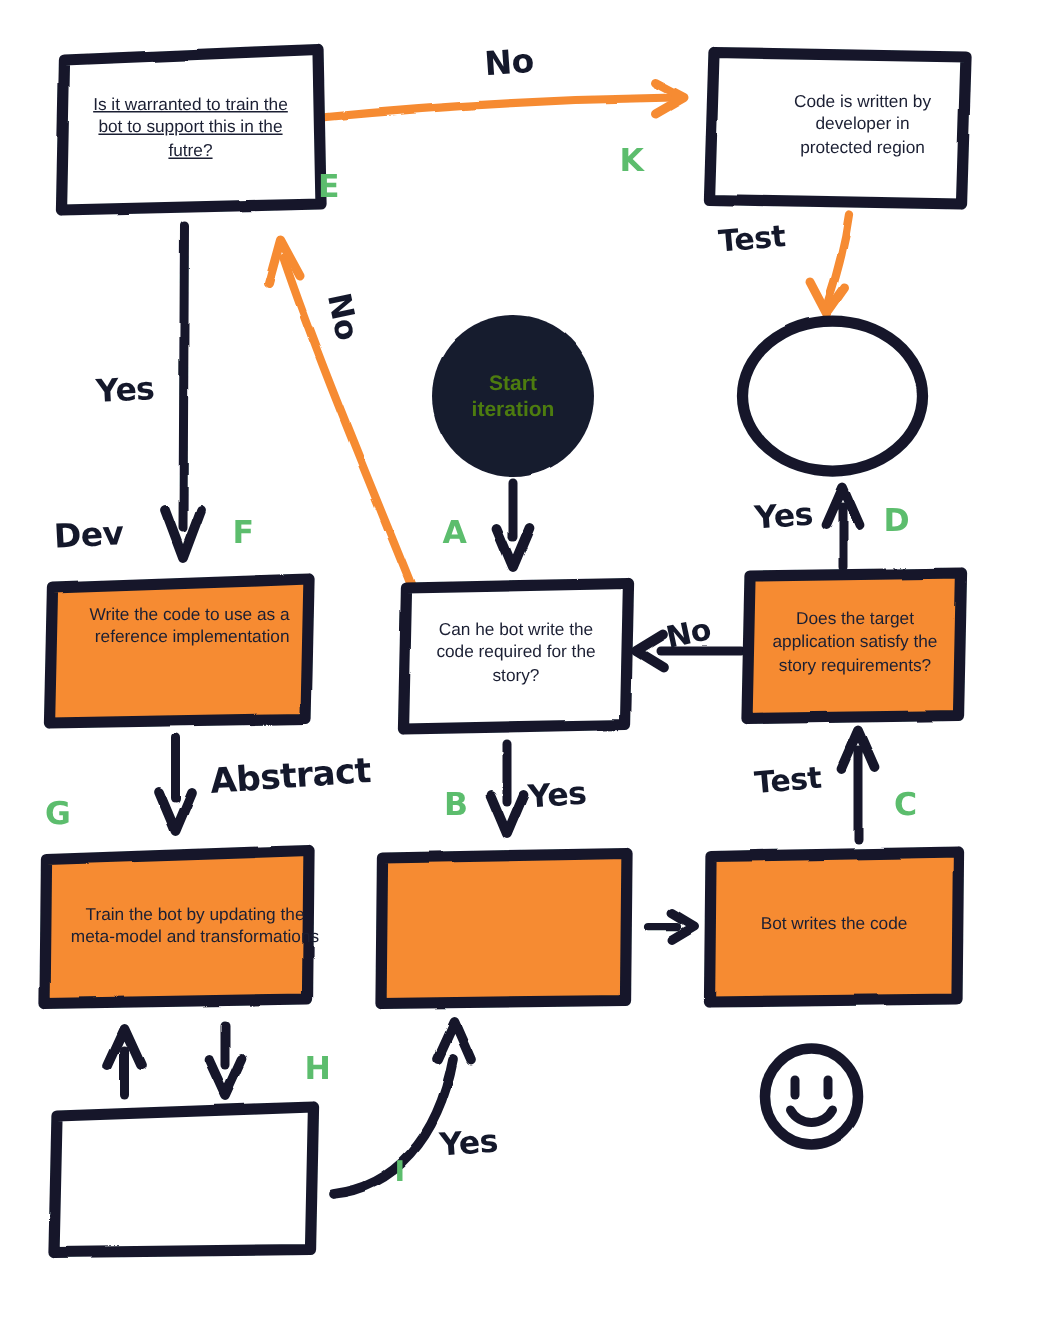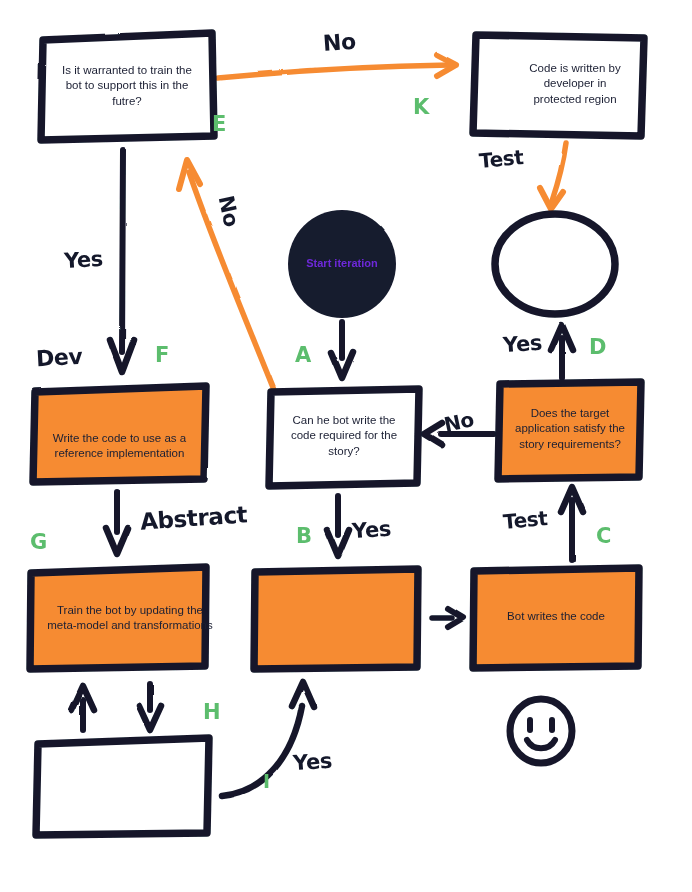--- a/index.html
+++ b/index.html
@@ -32,23 +32,23 @@
     justify-content: center;
     text-align: center;
     color: #1b1f33;
     font-size: 11.5px;
     line-height: 1.34;
     pointer-events: none;
     padding: 0 14px;
     box-sizing: border-box;
   }
   .node-text.light {
-    color: #6d28d9;
+    color: #4d7c0f;
     font-weight: bold;
-    font-size: 11px;
+    font-size: 14px;
     line-height: 1.25;
   }
   .hand-label {
     position: absolute;
     font-family: "DejaVu Sans", sans-serif;
     font-weight: bold;
     color: #14182b;
     font-size: 19px;
     letter-spacing: -0.4px;
     white-space: nowrap;
@@ -201,24 +201,24 @@
 
       <g>
         <ellipse cx="541" cy="731" rx="31" ry="32" fill="#ffffff" stroke="#14182b" stroke-width="7"></ellipse>
         <line x1="530" y1="720" x2="530" y2="730" stroke="#14182b" stroke-width="6" stroke-linecap="round"></line>
         <line x1="552" y1="720" x2="552" y2="730" stroke="#14182b" stroke-width="6" stroke-linecap="round"></line>
         <path d="M527,740 C533,751 549,751 555,740" stroke="#14182b" stroke-width="6" fill="none" stroke-linecap="round"></path>
       </g>
     </g>
   </svg>
 
-  <div class="node-text" style="left:40px;top:32px;width:174px;height:108px;">Is it warranted to train the bot to support this in the futre?</div>
+  <div class="node-text" style="left:40px;top:32px;width:174px;height:108px;text-decoration:underline;">Is it warranted to train the bot to support this in the futre?</div>
   <div class="node-text" style="left:472px;top:32px;width:172px;height:104px;padding-left:48px;">Code is written by developer in protected region</div>
   <div class="node-text light" style="left:288px;top:210px;width:108px;height:108px;">Start iteration</div>
-  <div class="node-text" style="left:32px;top:400px;width:175px;height:92px;">Write the code to use as a reference implementation</div>
+  <div class="node-text" style="left:32px;top:372px;width:175px;height:92px;text-align:right;">Write the code to use as a reference implementation</div>
   <div class="node-text" style="left:497px;top:380px;width:146px;height:98px;">Does the target application satisfy the story requirements?</div>
   <div class="node-text" style="left:268px;top:388px;width:152px;height:96px;">Can he bot write the code required for the story?</div>
   <div class="node-text" style="left:28px;top:568px;width:204px;height:100px;">Train the bot by updating the meta-model and transformations</div>
   <div class="node-text" style="left:471px;top:566px;width:170px;height:102px;">Bot writes the code</div>
 
   <div class="hand-label" style="left:323px;top:30px;font-size:22px;transform:rotate(-4deg);">No</div>
   <div class="hand-label" style="left:479px;top:147px;font-size:20px;transform:rotate(-5deg);">Test</div>
   <div class="hand-label" style="left:64px;top:248px;font-size:21px;transform:rotate(-3deg);">Yes</div>
   <div class="hand-label" style="left:213px;top:199px;font-size:21px;transform:rotate(78deg);">No</div>
   <div class="hand-label" style="left:36px;top:345px;font-size:22px;transform:rotate(-3deg);">Dev</div>

